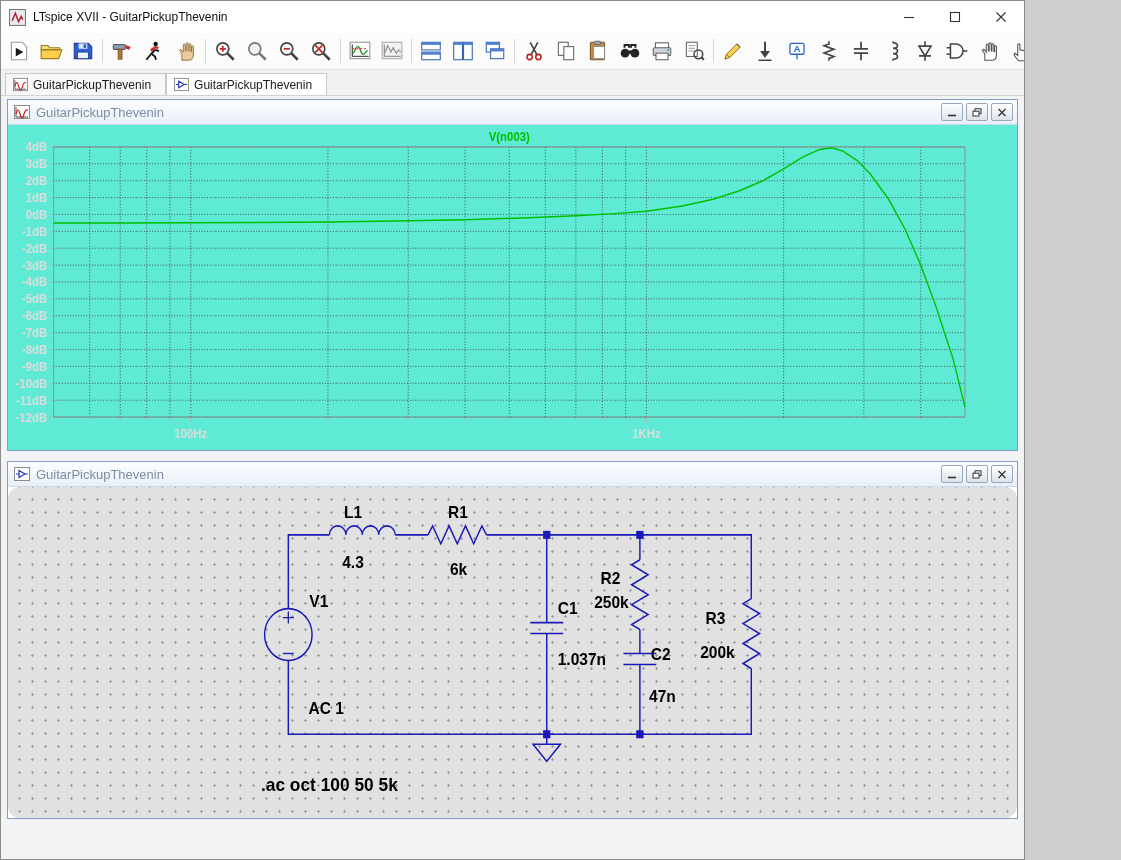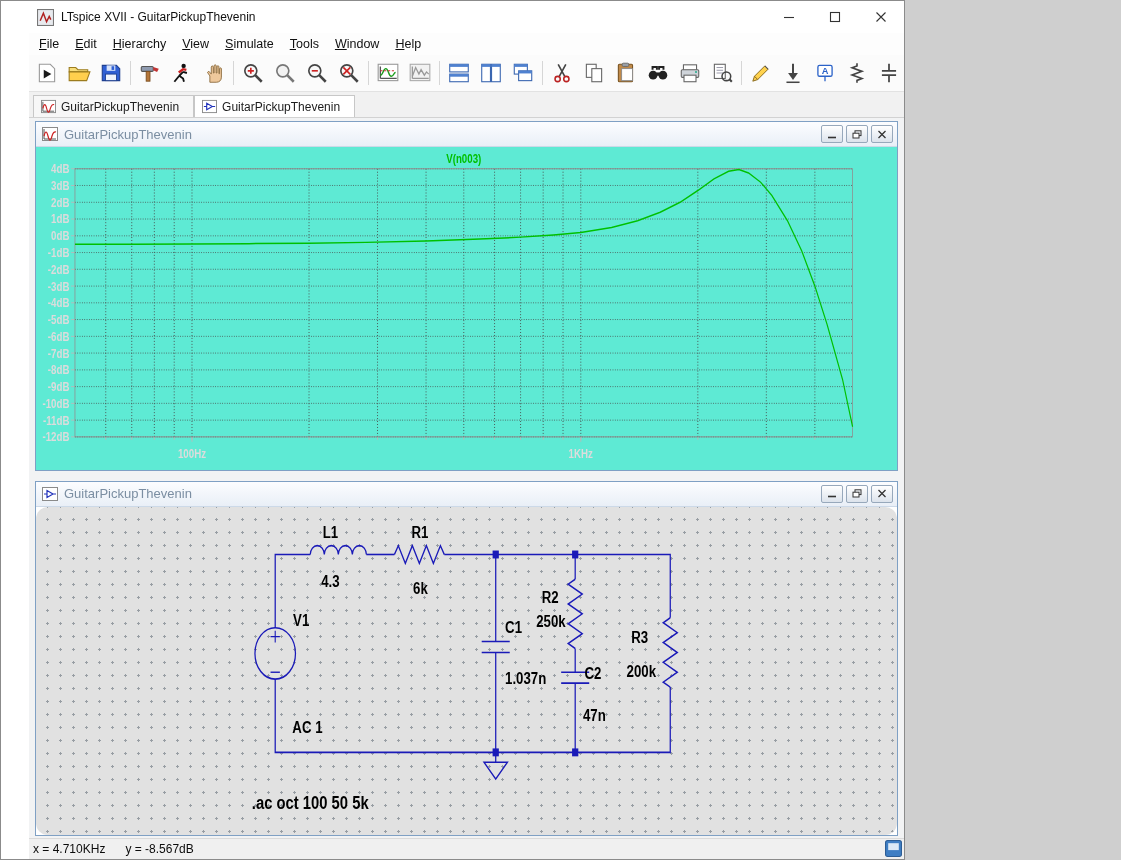--- a/index.html
+++ b/index.html
@@ -1,17 +1,17 @@
 <!DOCTYPE html>
 <html><head>
 <meta charset="utf-8">
 <style>
   html,body{margin:0;padding:0;background:#cfcfcf;}
-  .app{width:905px;height:860px;box-sizing:border-box;border:1px solid #8b8b8b;background:#fff;
-       display:flex;flex-direction:column;font-family:"Liberation Sans",sans-serif;overflow:hidden;position:relative;padding-left:28px;}
+  .app{width:1025px;height:860px;box-sizing:border-box;border:1px solid #8b8b8b;background:#fff;
+       display:flex;flex-direction:column;font-family:"Liberation Sans",sans-serif;overflow:hidden;position:relative;}
 
   
   .titlebar{flex:0 0 32px;display:flex;align-items:center;gap:7px;padding-left:8px;background:#fff;}
   .titlebar .title{font-size:12px;color:#101010;}
   .win-controls{margin-left:auto;display:flex;height:100%;}
   .wbtn{width:46px;height:100%;display:flex;align-items:center;justify-content:center;}
   .wbtn svg{width:12px;height:12px;}
 
   
   .menubar{flex:0 0 22px;display:flex;align-items:center;background:#fdfdfd;font-size:12.5px;padding-left:2px;}
@@ -92,30 +92,20 @@
           </svg>
       </div>
       <div class="wbtn">
         <svg viewBox="0 0 12 12">
             <path d="M1.5 1.5 L10.5 10.5 M10.5 1.5 L1.5 10.5" stroke="#333" stroke-width="1.1"></path>
           </svg>
       </div>
     </div>
   </div>
 
-  <div class="menubar">
-    <span class="menu-item">File</span>
-    <span class="menu-item">Edit</span>
-    <span class="menu-item">Hierarchy</span>
-    <span class="menu-item">View</span>
-    <span class="menu-item">Simulate</span>
-    <span class="menu-item">Tools</span>
-    <span class="menu-item">Window</span>
-    <span class="menu-item">Help</span>
-  </div>
 
   <div class="toolbar">
     <span class="tbtn">
         <svg viewBox="0 0 22 22">
           <path d="M4 3h10l4 4v12H4z" fill="#fff" stroke="#999"></path>
           <path d="M8 8l7 4-7 4z" fill="#1a1a1a"></path>
         </svg>
       </span>
     <span class="tbtn">
         <svg viewBox="0 0 22 22">
@@ -558,23 +548,13 @@
             <text class="lbl" x="702" y="216">47n</text>
             <text class="lbl" x="764" y="137">R3</text>
             <text class="lbl" x="758" y="172">200k</text>
             <text class="directive" x="277" y="305">.ac oct 100 50 5k</text>
           </g>
         </svg>
       </div>
     </div>
   </div>
 
-  <div class="statusbar">
-    <span class="status-x">x = 4.710KHz</span>
-    <span class="status-y">y = -8.567dB</span>
-    <span class="status-grip">
-      <svg width="17" height="17" viewBox="0 0 16 16">
-          <rect x="0.5" y="0.5" width="15" height="15" rx="2" fill="#3f7ec4" stroke="#2c5d96"></rect>
-          <rect x="3" y="3" width="10" height="6.5" fill="#dce9f7"></rect>
-        </svg>
-    </span>
-  </div>
 </div>
 
 </body></html>

